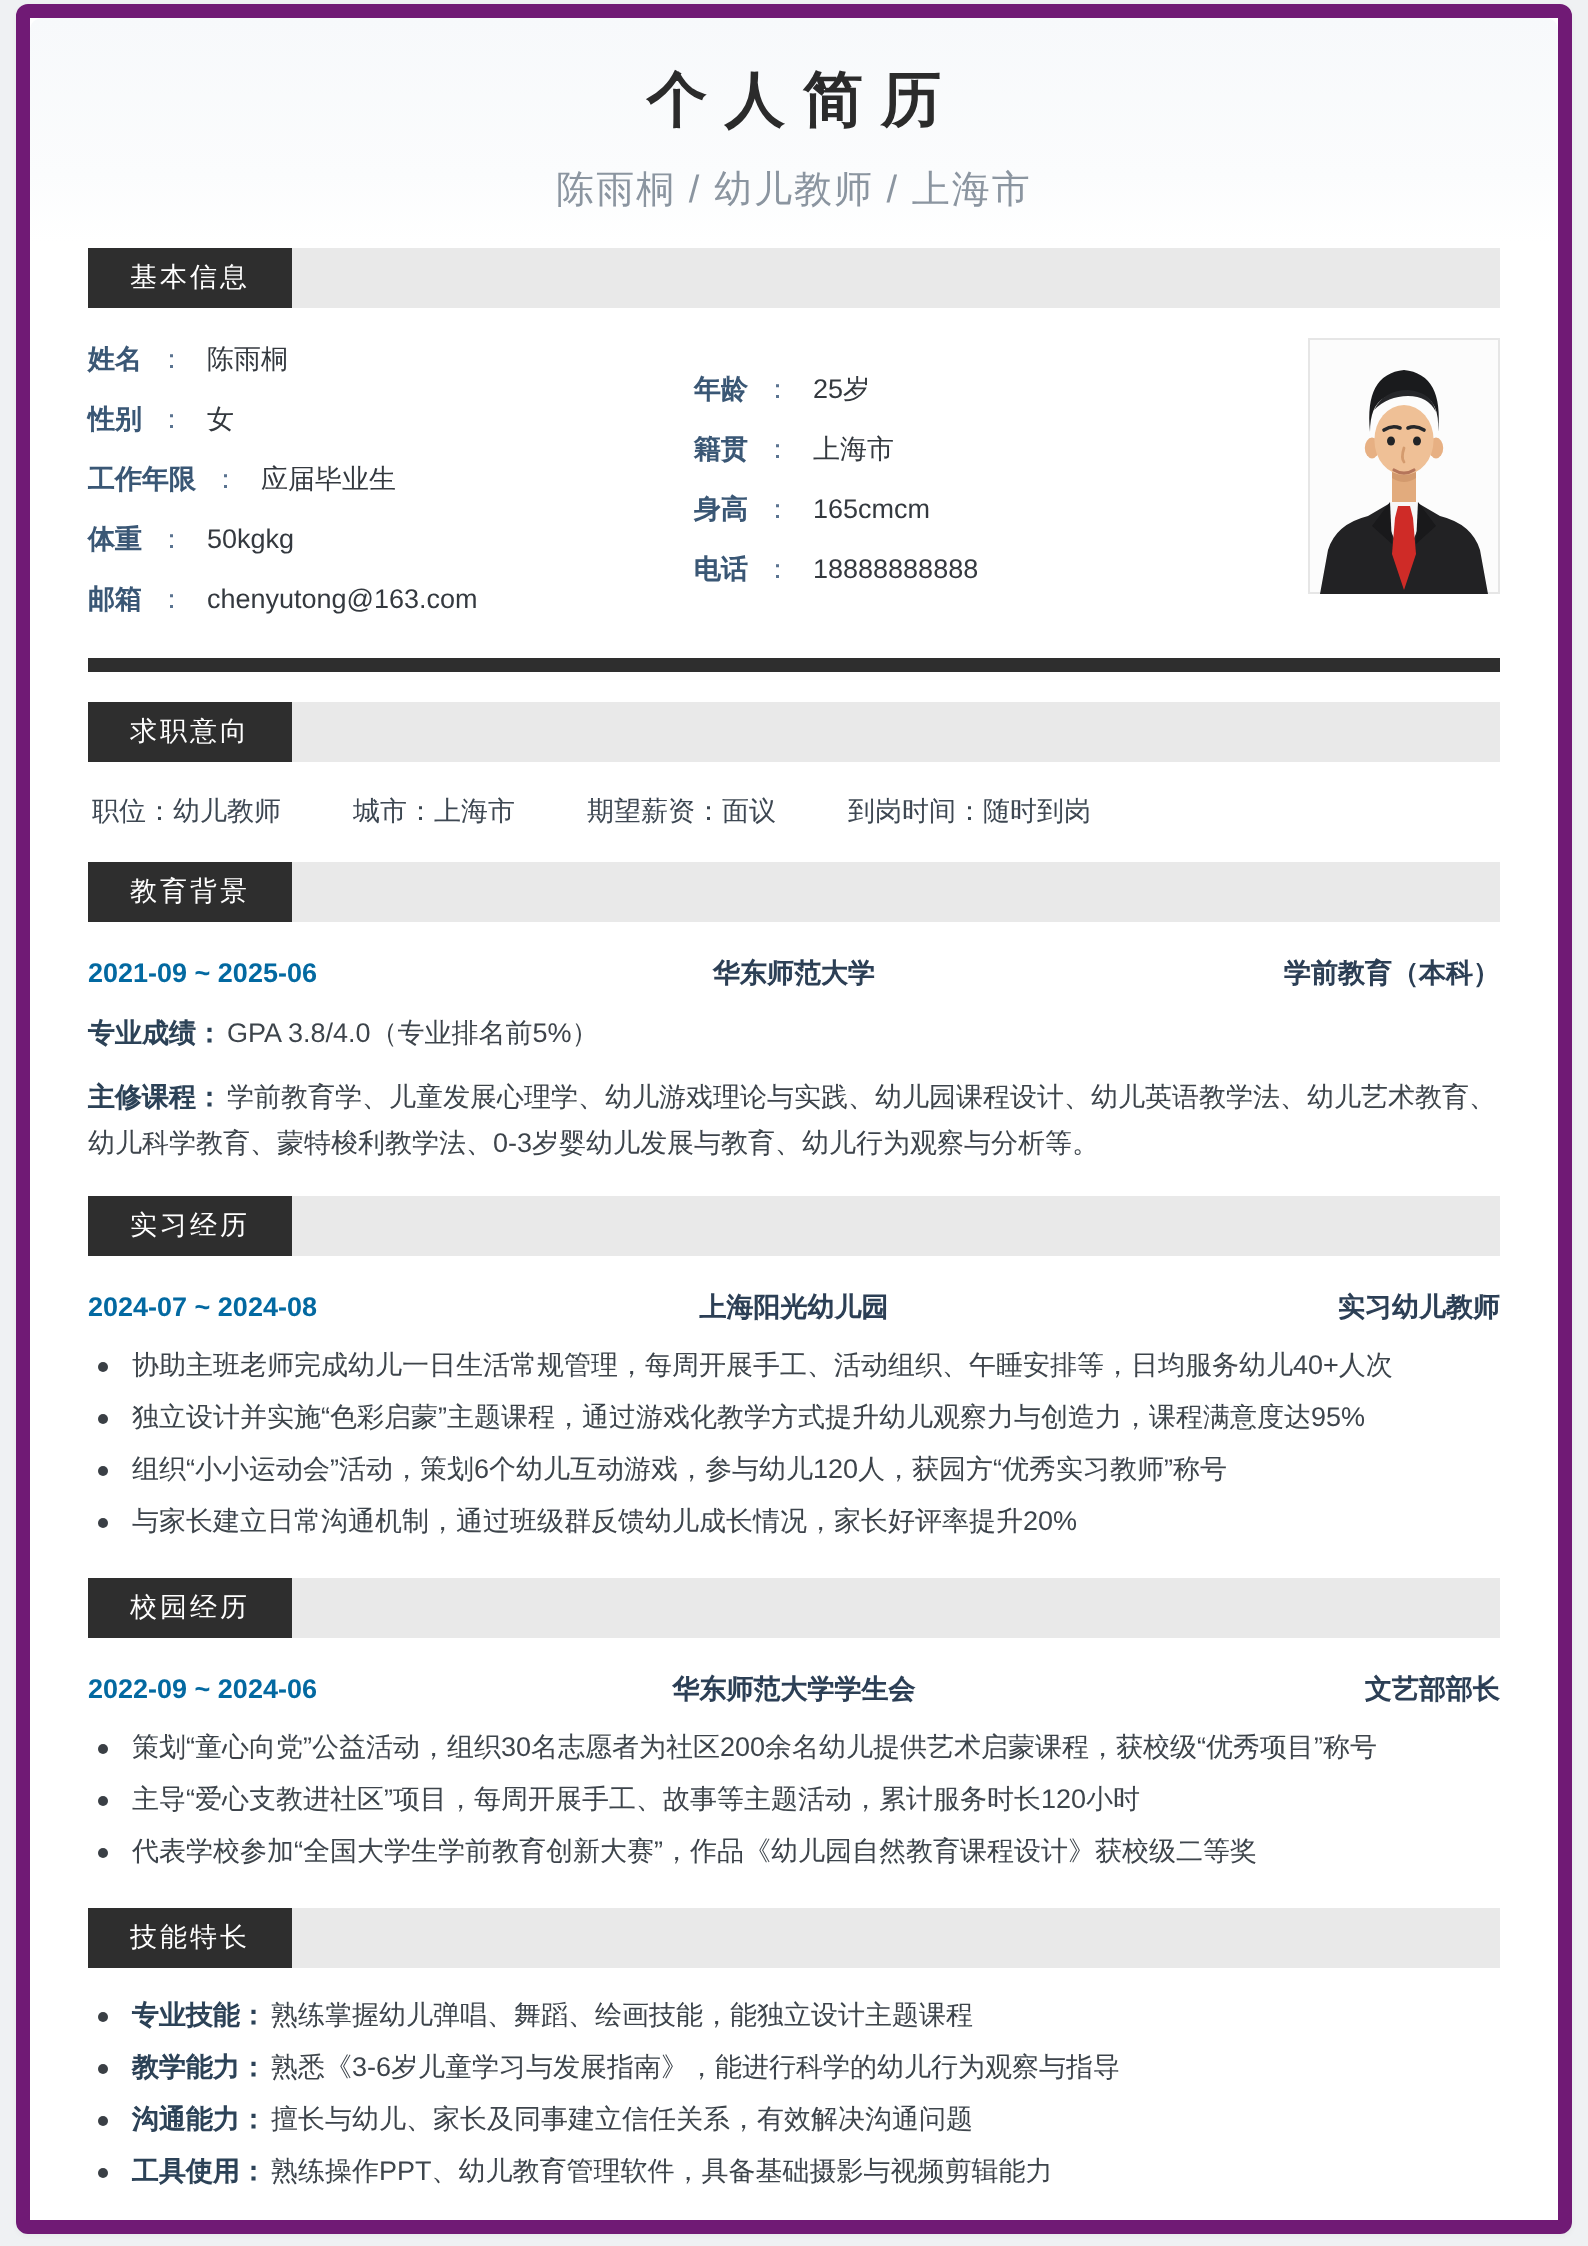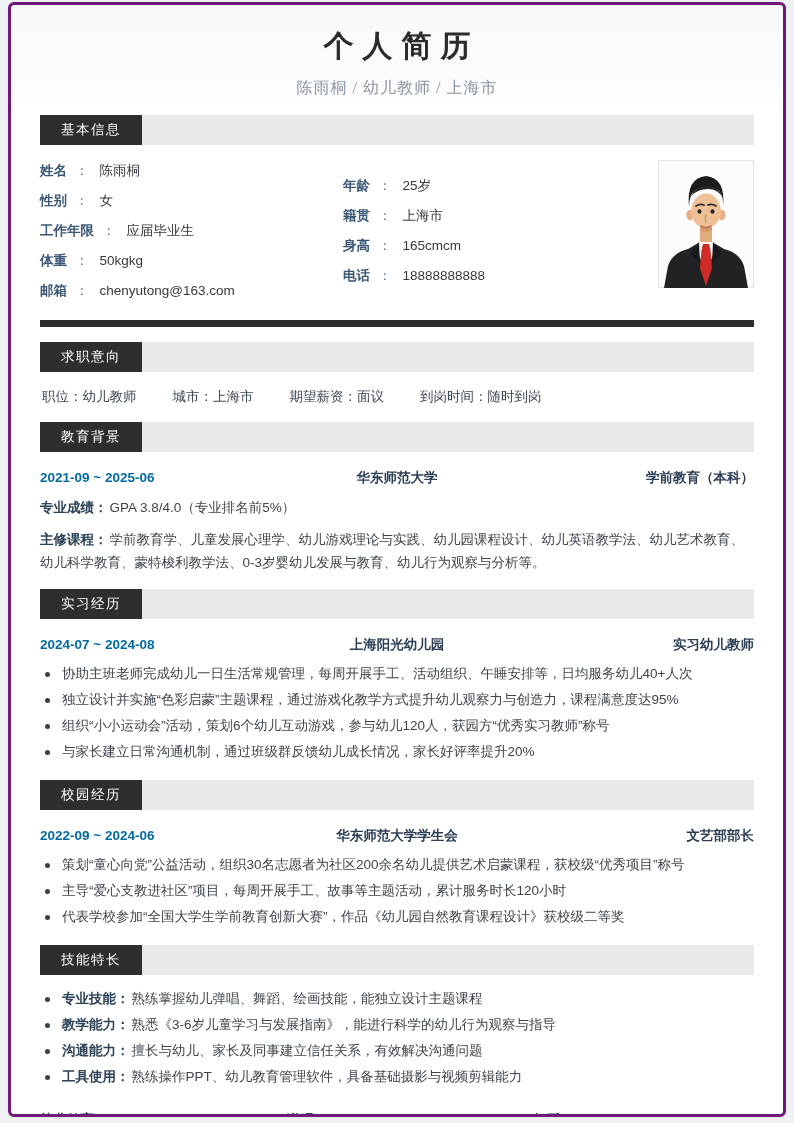--- a/index.html
+++ b/index.html
@@ -5,32 +5,32 @@
   html,body{margin:0;padding:0;}
   body{
     width:794px;height:1123px;
     background:#eff1f3;
     font-family:"Liberation Sans","DejaVu Sans",sans-serif;
     position:relative;
     -webkit-font-smoothing:antialiased;
   }
   .page{
     position:absolute;left:8px;top:2px;width:778px;height:1115px;
-    background:#fff;border:3px solid #701a75;border-radius:6px;
+    background:#fff;border:7px solid #701a75;border-radius:6px;
     box-sizing:border-box;overflow:hidden;
     box-shadow:0 1px 3px rgba(0,0,0,0.04);
   }
   
   .header{
     text-align:center;padding:21px 0 13px;
     background:linear-gradient(180deg,#f7f9fb 0%,#fbfcfd 70%,#ffffff 100%);
     border-radius:6px 6px 0 0;
   }
   .title{font-size:30px;font-weight:bold;color:#2b2b2b;letter-spacing:9px;text-indent:9px;}
-  .subtitle{margin-top:11px;font-size:16px;color:#8b95a0;letter-spacing:1px;font-family:Liberation Serif, serif;}
+  .subtitle{margin-top:11px;font-size:19px;color:#8b95a0;letter-spacing:1px;}
   .body{padding:0 29px;}
   
   .section-bar{display:flex;height:30px;margin-top:15px;}
   .section-bar.first{margin-top:3px;}
   .badge{
     background:#2e2e2e;color:#fff;font-size:13.5px;font-weight:normal;
     display:flex;align-items:center;padding:0 21px;letter-spacing:1.5px;white-space:nowrap;
   }
   .bar-rest{flex:1;background:#e9e9e9;}
   

